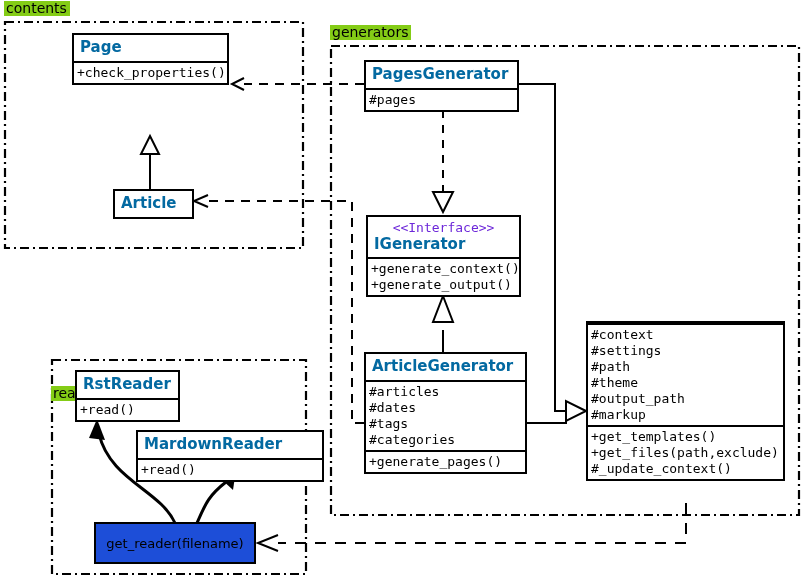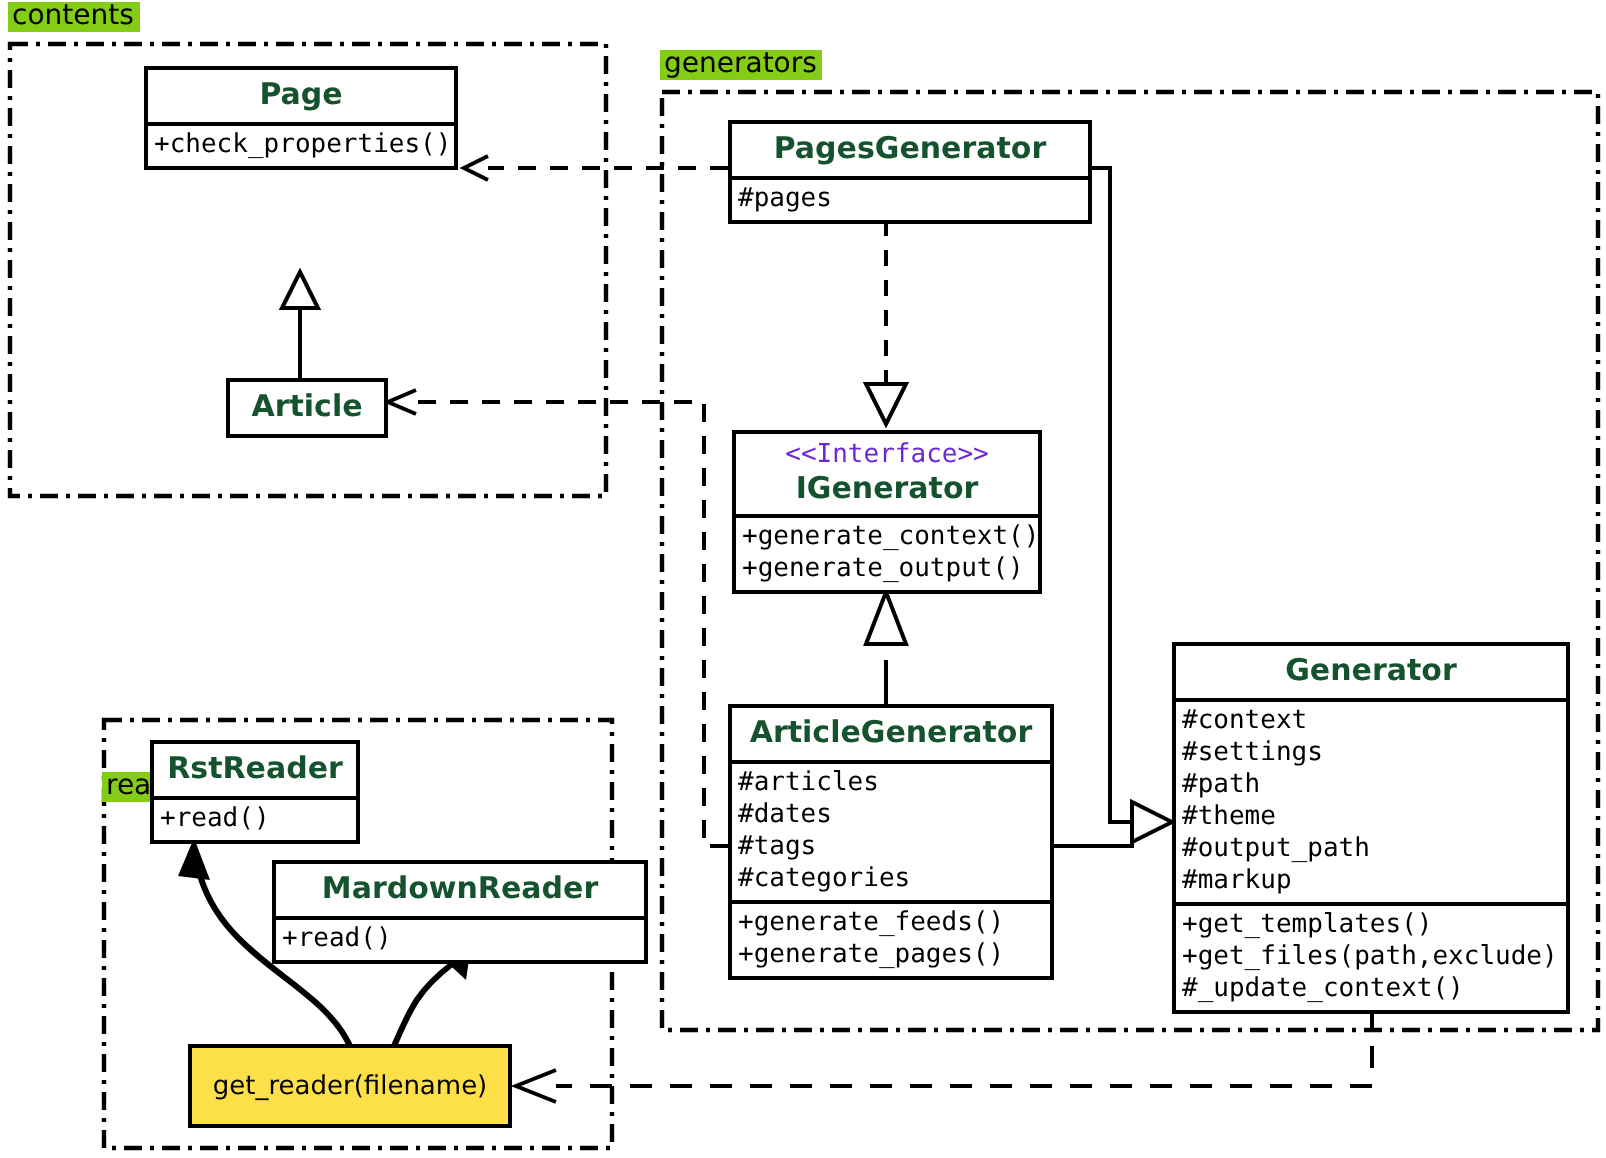--- a/index.html
+++ b/index.html
@@ -36,24 +36,23 @@
   
   .cls {
     position: absolute;
     box-sizing: border-box;
     border: 2px solid #000;
     background: #ffffff;
   }
   .cls .title {
     font-weight: bold;
     font-size: 15px;
-    text-align: center;
     padding: 4px 6px 5px 6px;
     line-height: 17px;
-    color: #14532d;
+    color: #0369a1;
     white-space: nowrap;
   }
   .cls .stereo {
     font-weight: normal;
     font-size: 13px;
     text-align: center;
     font-family: "DejaVu Sans Mono", monospace;
     line-height: 16px;
     color: #6d28d9;
   }
@@ -65,21 +64,21 @@
     font-family: "DejaVu Sans Mono", monospace;
     font-size: 13px;
     line-height: 16px;
     color: #000;
     white-space: nowrap;
   }
   .plainbox {
     position: absolute;
     box-sizing: border-box;
     border: 2px solid #000;
-    background: #fde047;
+    background: #1d4ed8;
     display: flex;
     align-items: center;
     justify-content: center;
     font-size: 13px;
     color: #000;
   }
 </style>
 </head>
 <body>
 
@@ -171,21 +170,21 @@
     <div class="title">Page</div>
     <div class="sect">
       <div class="row">+check_properties()</div>
     </div>
   </div>
 
   <div class="cls" style="left:113px; top:189px; width:81px;">
     <div class="title">Article</div>
   </div>
 
-  <div class="cls" style="left:364px; top:60px; width:182px;">
+  <div class="cls" style="left:364px; top:60px; width:155px;">
     <div class="title">PagesGenerator</div>
     <div class="sect">
       <div class="row">#pages</div>
     </div>
   </div>
 
   <div class="cls" style="left:366px; top:215px; width:155px;">
     <div style="padding:3px 6px 4px 6px;">
       <div class="stereo">&lt;&lt;Interface&gt;&gt;</div>
       <div class="title" style="padding:0;">IGenerator</div>
@@ -198,27 +197,25 @@
 
   <div class="cls" style="left:364px; top:352px; width:163px;">
     <div class="title">ArticleGenerator</div>
     <div class="sect">
       <div class="row">#articles</div>
       <div class="row">#dates</div>
       <div class="row">#tags</div>
       <div class="row">#categories</div>
     </div>
     <div class="sect">
-      <div class="row">+generate_feeds()</div>
       <div class="row">+generate_pages()</div>
     </div>
   </div>
 
   <div class="cls" style="left:586px; top:321px; width:199px;">
-    <div class="title">Generator</div>
     <div class="sect">
       <div class="row">#context</div>
       <div class="row">#settings</div>
       <div class="row">#path</div>
       <div class="row">#theme</div>
       <div class="row">#output_path</div>
       <div class="row">#markup</div>
     </div>
     <div class="sect">
       <div class="row">+get_templates()</div>

